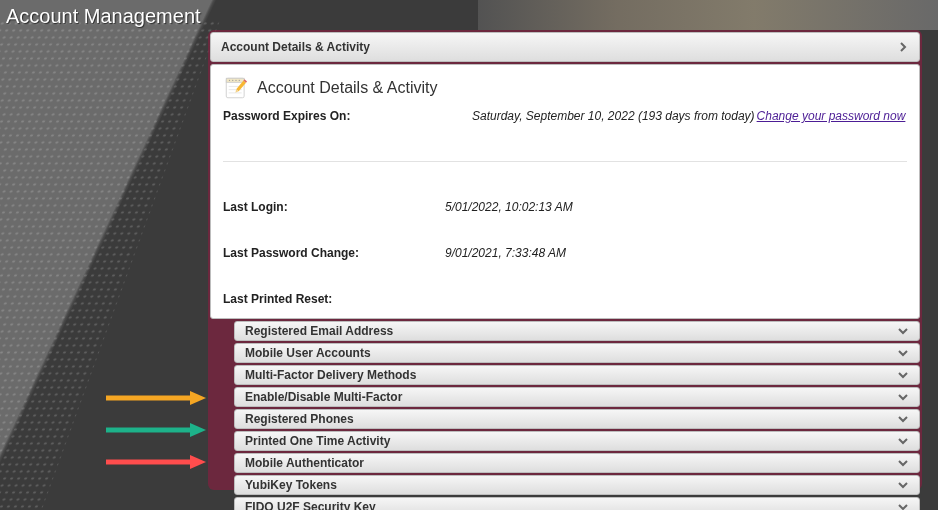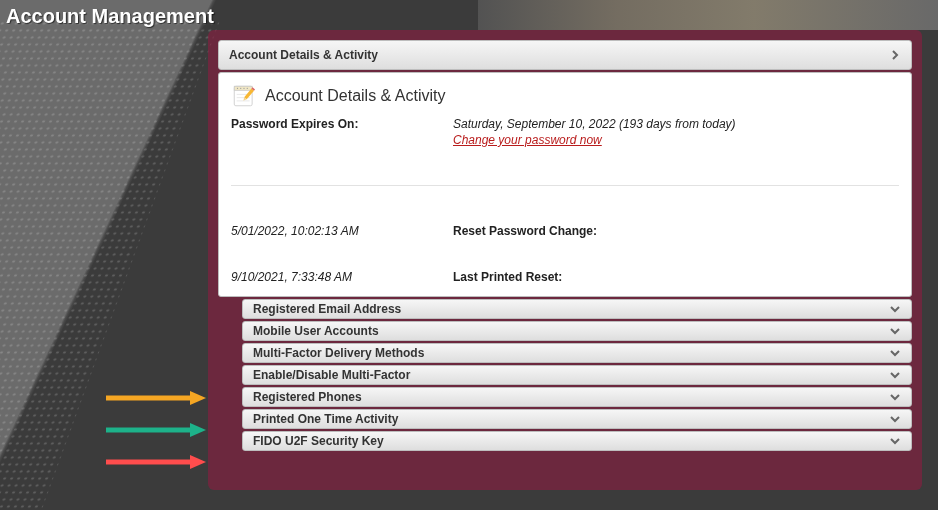--- a/index.html
+++ b/index.html
@@ -32,32 +32,32 @@
     right: 0; top: 0;
     width: 460px; height: 30px;
     background: linear-gradient(90deg, #555 0%, #7a7265 30%, #8a8270 60%, #6e6e6e 100%);
     opacity: 0.9;
   }
   .page-title {
     position: absolute;
     top: 5px; left: 6px;
     color: #fff;
     font-size: 20px;
-    font-weight: 700;
+    font-weight: 400;
     text-shadow: 1px 1px 1px rgba(0,0,0,0.6);
   }
   .panel-wrap {
     position: absolute;
     left: 208px;
     top: 30px;
     width: 714px;
     height: 460px;
     background: rgba(150, 25, 65, 0.55);
     border-radius: 6px;
-    padding: 10px;
+    padding: 2px;
   }
   .accordion {
     width: 100%;
   }
   .acc-header {
     display: flex;
     align-items: center;
     justify-content: space-between;
     height: 30px;
     padding: 0 10px;
@@ -110,23 +110,23 @@
     gap: 32px;
   }
   .details-grid .label { font-weight: bold; }
   .details-grid .val-italic { font-style: italic; }
   .details-grid .sep {
     grid-column: 1 / -1;
     height: 1px;
     background: #e2e2e2;
     margin: 6px 0;
   }
-  .pw-block { display: flex; flex-direction: column; gap: 2px; }
+  .pw-block { display: flex; flex-direction: row; gap: 2px; margin-left: 27px; }
   .link {
-    color: #b91c1c;
+    color: #4c1d95;
     text-decoration: underline;
     font-style: italic;
     font-size: 12px;
     cursor: pointer;
   }
   
   .arrow {
     position: absolute;
     width: 100px;
     height: 14px;
@@ -182,24 +182,25 @@
 
       <div class="details-grid">
         <div class="label">Password Expires On:</div>
         <div class="pw-block">
           <span class="val-italic">Saturday, September 10, 2022 (193 days from today)</span>
           <a class="link">Change your password now</a>
         </div>
 
         <div class="sep"></div>
 
+        <div class="label">Last Login:</div>
         <div class="val-italic">5/01/2022, 10:02:13 AM</div>
 
-        <div class="label">Reset Password Change:</div>
-        <div class="val-italic">9/10/2021, 7:33:48 AM</div>
+        <div class="label">Last Password Change:</div>
+        <div class="val-italic">9/01/2021, 7:33:48 AM</div>
 
         <div class="label">Last Printed Reset:</div>
       </div>
     </div>
 
     <div class="acc-header tall">
       <span class="title">Registered Email Address</span>
       <span class="chevron">
           <svg viewBox="0 0 10 10">
             <path d="M1 3 L5 7 L9 3"></path>
@@ -233,20 +234,36 @@
     <div class="acc-header tall">
       <span class="title">Registered Phones</span>
       <span class="chevron">
           <svg viewBox="0 0 10 10">
             <path d="M1 3 L5 7 L9 3"></path>
           </svg>
         </span>
     </div>
     <div class="acc-header tall">
       <span class="title">Printed One Time Activity</span>
+      <span class="chevron">
+          <svg viewBox="0 0 10 10">
+            <path d="M1 3 L5 7 L9 3"></path>
+          </svg>
+        </span>
+    </div>
+    <div class="acc-header tall">
+      <span class="title">Mobile Authenticator</span>
+      <span class="chevron">
+          <svg viewBox="0 0 10 10">
+            <path d="M1 3 L5 7 L9 3"></path>
+          </svg>
+        </span>
+    </div>
+    <div class="acc-header tall">
+      <span class="title">YubiKey Tokens</span>
       <span class="chevron">
           <svg viewBox="0 0 10 10">
             <path d="M1 3 L5 7 L9 3"></path>
           </svg>
         </span>
     </div>
     <div class="acc-header tall">
       <span class="title">FIDO U2F Security Key</span>
       <span class="chevron">
           <svg viewBox="0 0 10 10">

